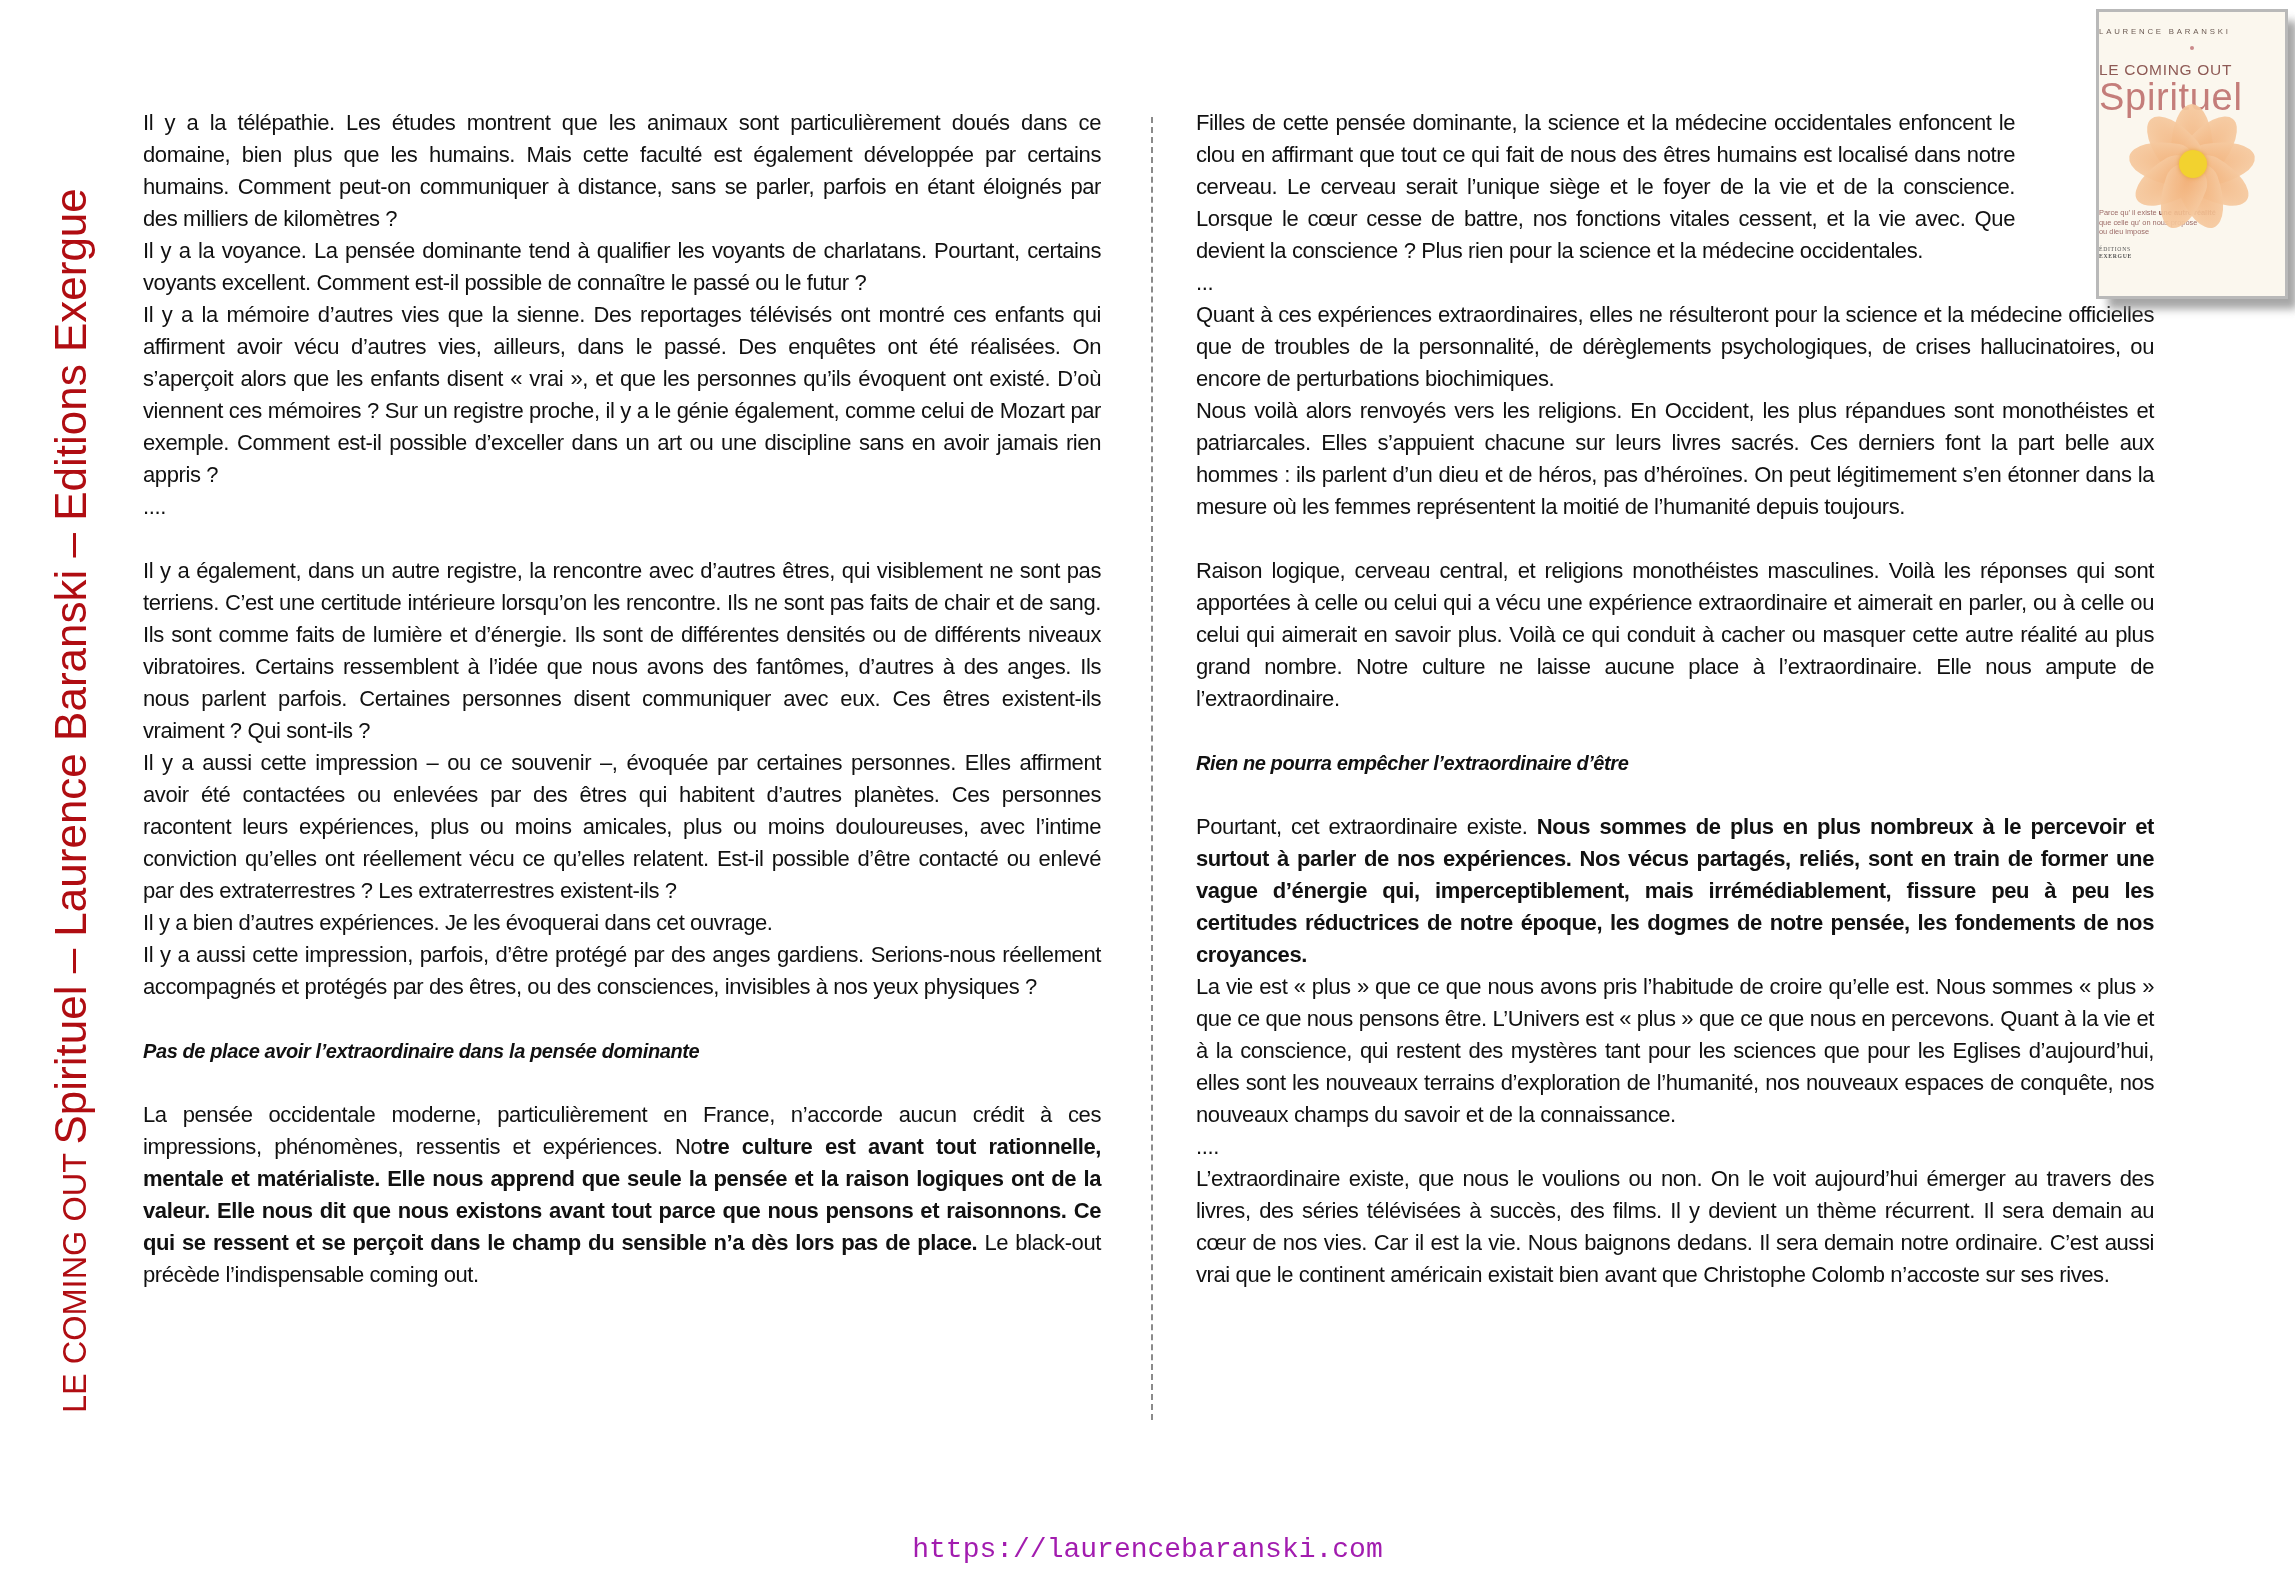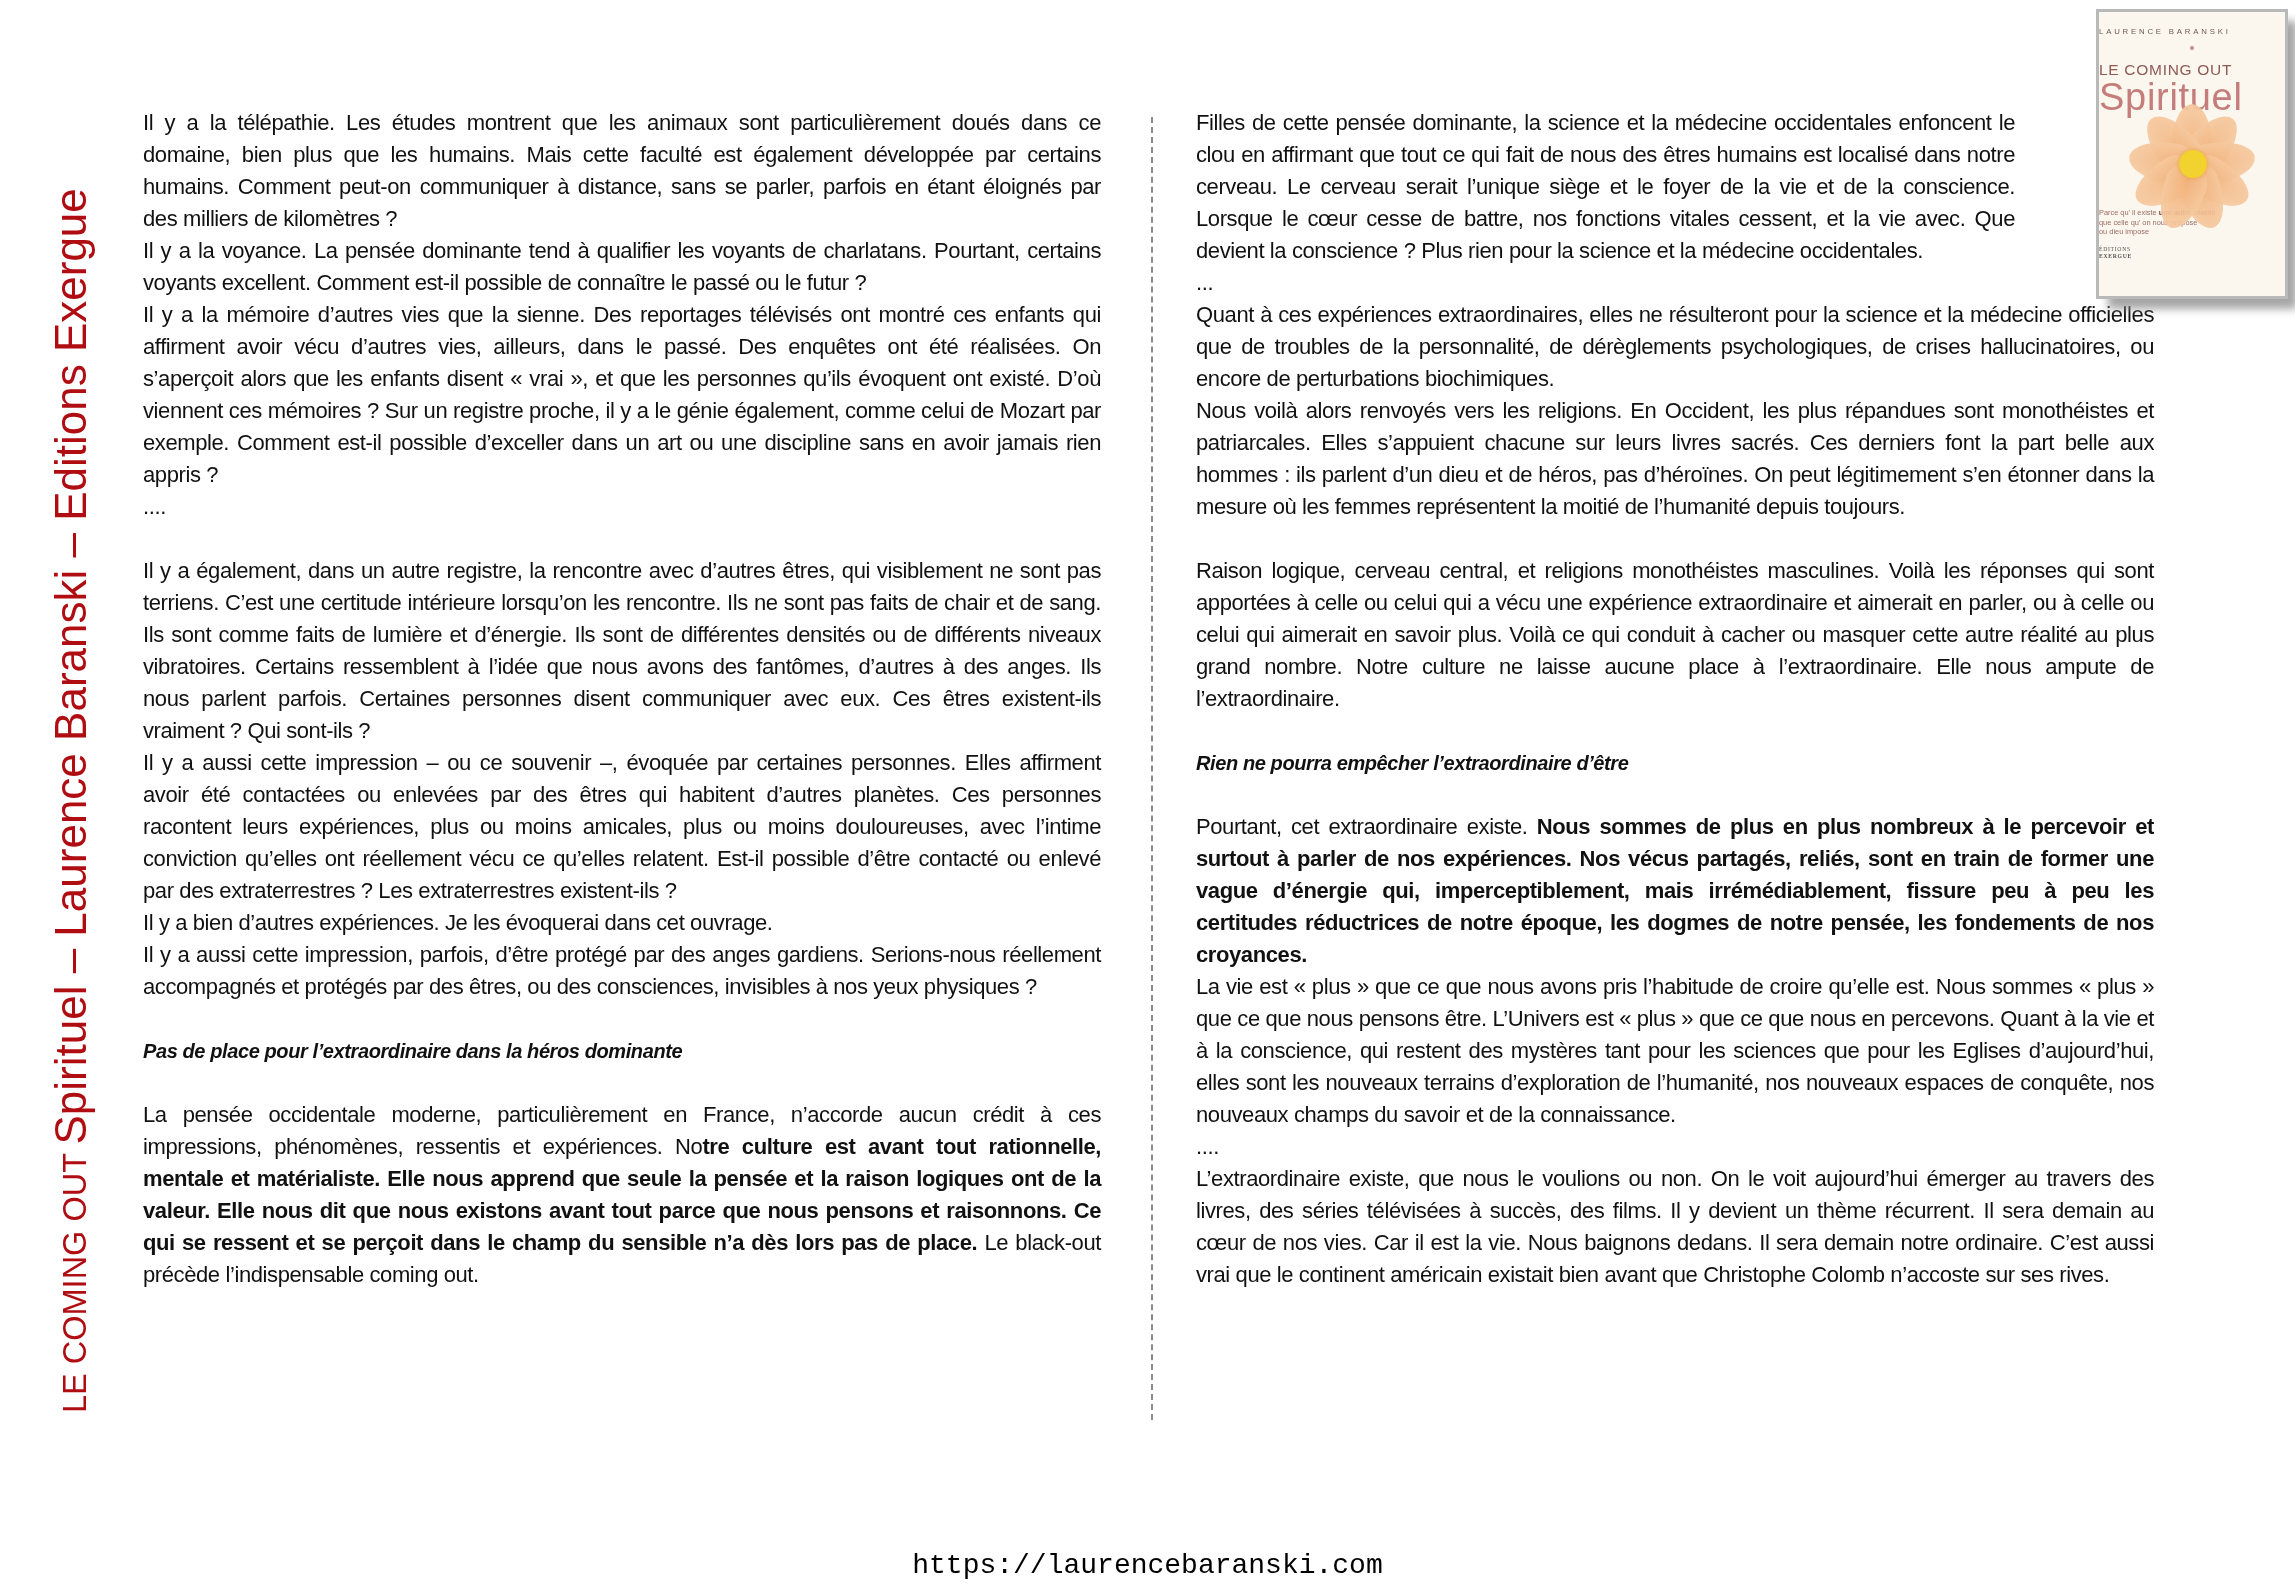--- a/index.html
+++ b/index.html
@@ -63,42 +63,42 @@
                   transform-origin: 50% 95%; opacity: 0.92; }
   .cover .core { position: absolute; width: 28px; height: 28px; border-radius: 50%; background: #f2d22f;
                  left: 57px; top: 52px; box-shadow: 0 0 4.2px #e6a040; }
   .cover .tag { font-size: 7.4px; color: #9b6a66; line-height: 9.2px; margin-top: 4.2px; }
   .cover .tag b { color: #7a3f3a; }
   .cover .pub { margin-top: 10px; font-family: "Liberation Serif", serif; font-size: 5.7px; color: #555; letter-spacing: 0.7px; line-height: 7px; }
 
   
   .footer-url {
     position: absolute; left: 0; width: 2295px; top: 1534px; text-align: center;
-    font-family: "Liberation Mono", "DejaVu Sans Mono", monospace; font-size: 28px; color: #000000; margin-top: 16px;
+    font-family: "Liberation Mono", "DejaVu Sans Mono", monospace; font-size: 28px; color: #a21caf;
   }
 </style>
 </head>
 <body>
 
 <div class="side-title">
   <span class="small">LE COMING OUT </span><span class="big">Spirituel</span><span class="big"> – Laurence Baranski – Editions Exergue</span>
 </div>
 
 <div class="col col-left">
   <p>Il y a la télépathie. Les études montrent que les animaux sont particulièrement doués dans ce domaine, bien plus que les humains. Mais cette faculté est également développée par certains humains. Comment peut-on communiquer à distance, sans se parler, parfois en étant éloignés par des milliers de kilomètres ?</p>
   <p>Il y a la voyance. La pensée dominante tend à qualifier les voyants de charlatans. Pourtant, certains voyants excellent. Comment est-il possible de connaître le passé ou le futur ?</p>
   <p>Il y a la mémoire d’autres vies que la sienne. Des reportages télévisés ont montré ces enfants qui affirment avoir vécu d’autres vies, ailleurs, dans le passé. Des enquêtes ont été réalisées. On s’aperçoit alors que les enfants disent « vrai », et que les personnes qu’ils évoquent ont existé. D’où viennent ces mémoires ? Sur un registre proche, il y a le génie également, comme celui de Mozart par exemple. Comment est-il possible d’exceller dans un art ou une discipline sans en avoir jamais rien appris ?</p>
   <p class="dots">....</p>
   <div class="blank"></div>
   <p>Il y a également, dans un autre registre, la rencontre avec d’autres êtres, qui visiblement ne sont pas terriens. C’est une certitude intérieure lorsqu’on les rencontre. Ils ne sont pas faits de chair et de sang. Ils sont comme faits de lumière et d’énergie. Ils sont de différentes densités ou de différents niveaux vibratoires. Certains ressemblent à l’idée que nous avons des fantômes, d’autres à des anges. Ils nous parlent parfois. Certaines personnes disent communiquer avec eux. Ces êtres existent-ils vraiment ? Qui sont-ils ?</p>
   <p>Il y a aussi cette impression – ou ce souvenir –, évoquée par certaines personnes. Elles affirment avoir été contactées ou enlevées par des êtres qui habitent d’autres planètes. Ces personnes racontent leurs expériences, plus ou moins amicales, plus ou moins douloureuses, avec l’intime conviction qu’elles ont réellement vécu ce qu’elles relatent. Est-il possible d’être contacté ou enlevé par des extraterrestres ? Les extraterrestres existent-ils ?</p>
   <p>Il y a bien d’autres expériences. Je les évoquerai dans cet ouvrage.</p>
   <p>Il y a aussi cette impression, parfois, d’être protégé par des anges gardiens. Serions-nous réellement accompagnés et protégés par des êtres, ou des consciences, invisibles à nos yeux physiques ?</p>
   <div class="blank"></div>
-  <h2>Pas de place pour l’extraordinaire dans la héros dominante</h2>
+  <h2>Pas de place avoir l’extraordinaire dans la pensée dominante</h2>
   <div class="blank"></div>
   <p><span>La pensée occidentale moderne, particulièrement en France, n’accorde aucun crédit à ces impressions, phénomènes, ressentis et expériences. No</span><b>tre culture est avant tout rationnelle, mentale et matérialiste. Elle nous apprend que seule la pensée et la raison logiques ont de la valeur. Elle nous dit que nous existons avant tout parce que nous pensons et raisonnons. Ce qui se ressent et se perçoit dans le champ du sensible n’a dès lors pas de place.</b><span> Le black-out précède l’indispensable coming out.</span></p>
 </div>
 
 <div class="divider"></div>
 
 <div class="col col-right">
   <p class="narrow">Filles de cette pensée dominante, la science et la médecine occidentales enfoncent le clou en affirmant que tout ce qui fait de nous des êtres humains est localisé dans notre cerveau. Le cerveau serait l’unique siège et le foyer de la vie et de la conscience. Lorsque le cœur cesse de battre, nos fonctions vitales cessent, et la vie avec. Que devient la conscience ? Plus rien pour la science et la médecine occidentales.</p>
   <p class="dots">...</p>
   <p>Quant à ces expériences extraordinaires, elles ne résulteront pour la science et la médecine officielles que de troubles de la personnalité, de dérèglements psychologiques, de crises hallucinatoires, ou encore de perturbations biochimiques.</p>

